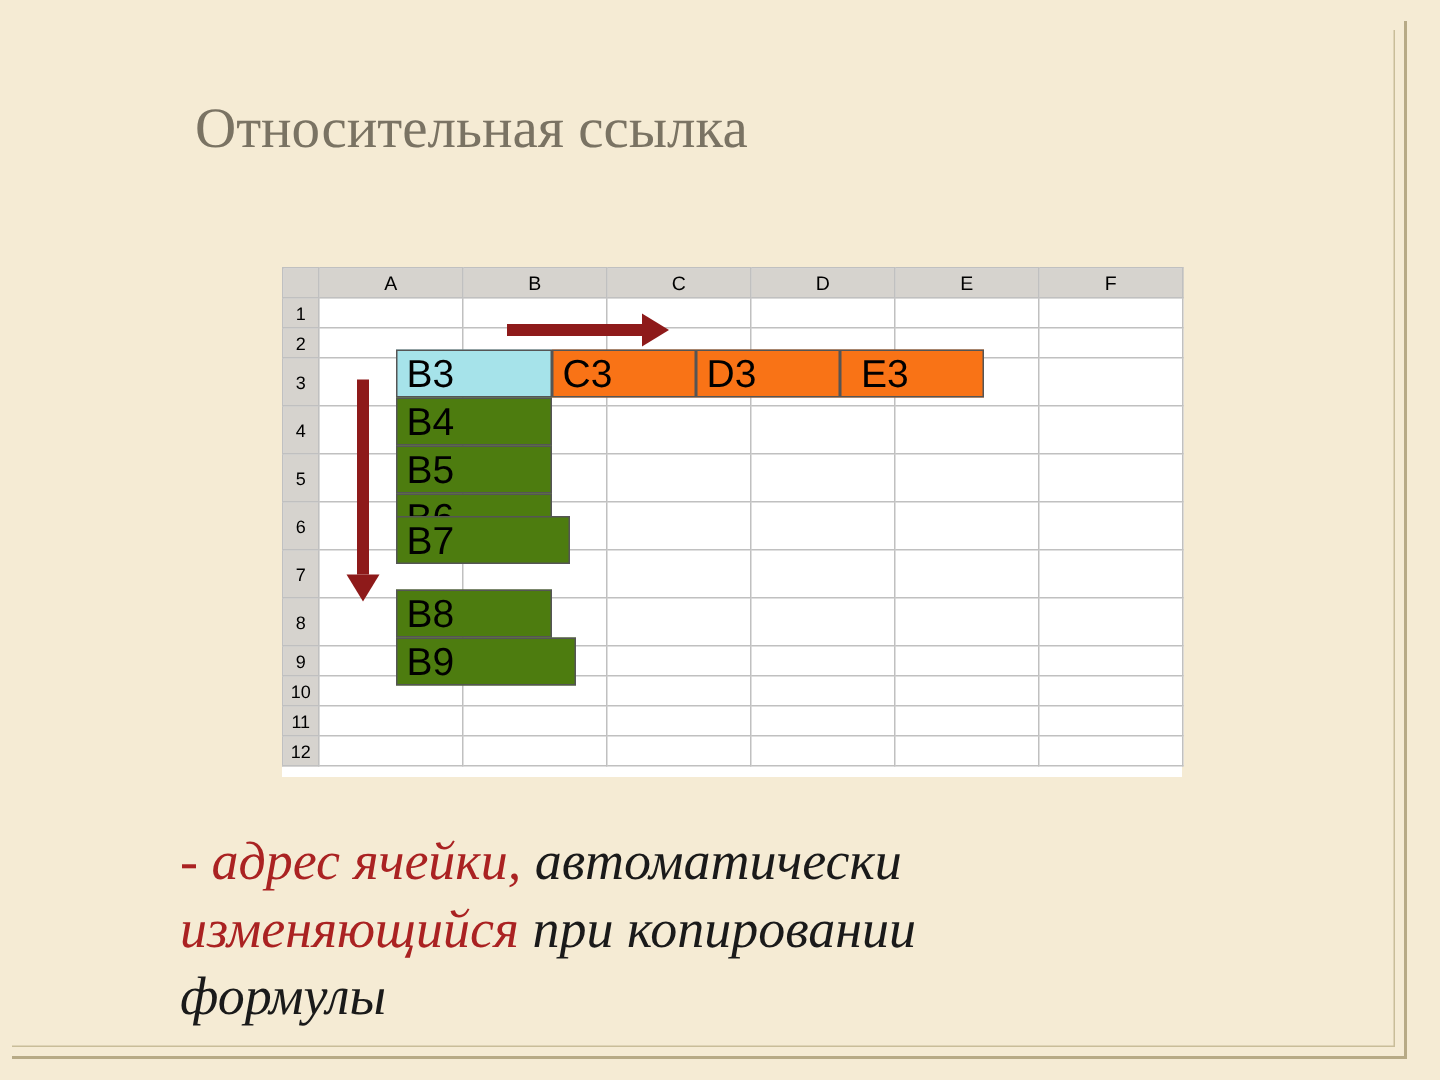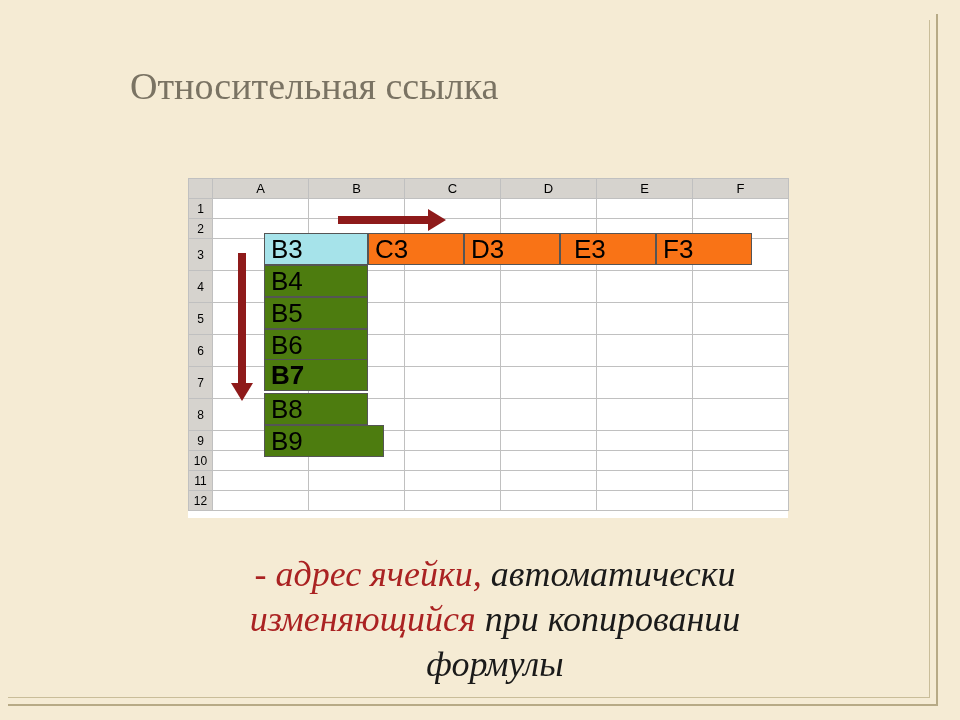--- a/index.html
+++ b/index.html
@@ -98,21 +98,20 @@
     content: "";
     position: absolute;
     bottom: -18px; left: -7px;
     border-top: 18px solid #8e1a1a;
     border-left: 11px solid transparent;
     border-right: 11px solid transparent;
   }
   .caption {
     position: absolute;
     top: 552px; left: 120px; right: 90px;
-    text-align: center;
     font-size: 36px;
     font-style: italic;
     line-height: 1.25;
   }
   .dash { color: #a22; }
   .red { color: #a22; }
   .blk { color: #1a1a1a; }
 </style>
 </head>
 <body>
@@ -241,26 +240,25 @@
           <td></td>
           <td></td>
         </tr>
   </tbody>
     </table>
 
   <div class="cellbox ltcyan" style="top:55px; left:76px; width:104px; height:32px;">B3</div>
   <div class="cellbox cyan" style="top:55px; left:180px; width:96px; height:32px;">C3</div>
   <div class="cellbox cyan" style="top:55px; left:276px; width:96px; height:32px;">D3</div>
   <div class="cellbox cyan" style="top:55px; left:372px; width:96px; height:32px;padding-left:13px;">E3</div>
-  <div class="cellbox cyan" style="top:55px; left:468px; width:96px; height:32px;">F3</div>
 
   <div class="cellbox blue" style="top:87px;  left:76px; width:104px; height:32px;">B4</div>
   <div class="cellbox blue" style="top:119px; left:76px; width:104px; height:32px;">B5</div>
   <div class="cellbox blue" style="top:151px; left:76px; width:104px; height:32px;">B6</div>
-  <div class="cellbox blue" style="top:181px; left:76px; width:104px; height:32px;font-weight:bold;">B7</div>
+  <div class="cellbox blue" style="top:166px; left:76px; width:116px; height:32px;">B7</div>
   <div class="cellbox blue" style="top:215px; left:76px; width:104px; height:32px;">B8</div>
   <div class="cellbox blue" style="top:247px; left:76px; width:120px; height:32px;">B9</div>
 
   <div class="arrow-right" style="top:38px; left:150px; width:90px; height:8px;"></div>
   <div class="arrow-down" style="top:75px; left:50px;  width:8px; height:130px;"></div>
 </div>
 
 <div class="caption">
   <span class="dash">- </span><span class="red">адрес  ячейки,</span><span class="blk">   автоматически</span><br>
   <span class="red">изменяющийся</span><span class="blk">  при  копировании</span><br>

